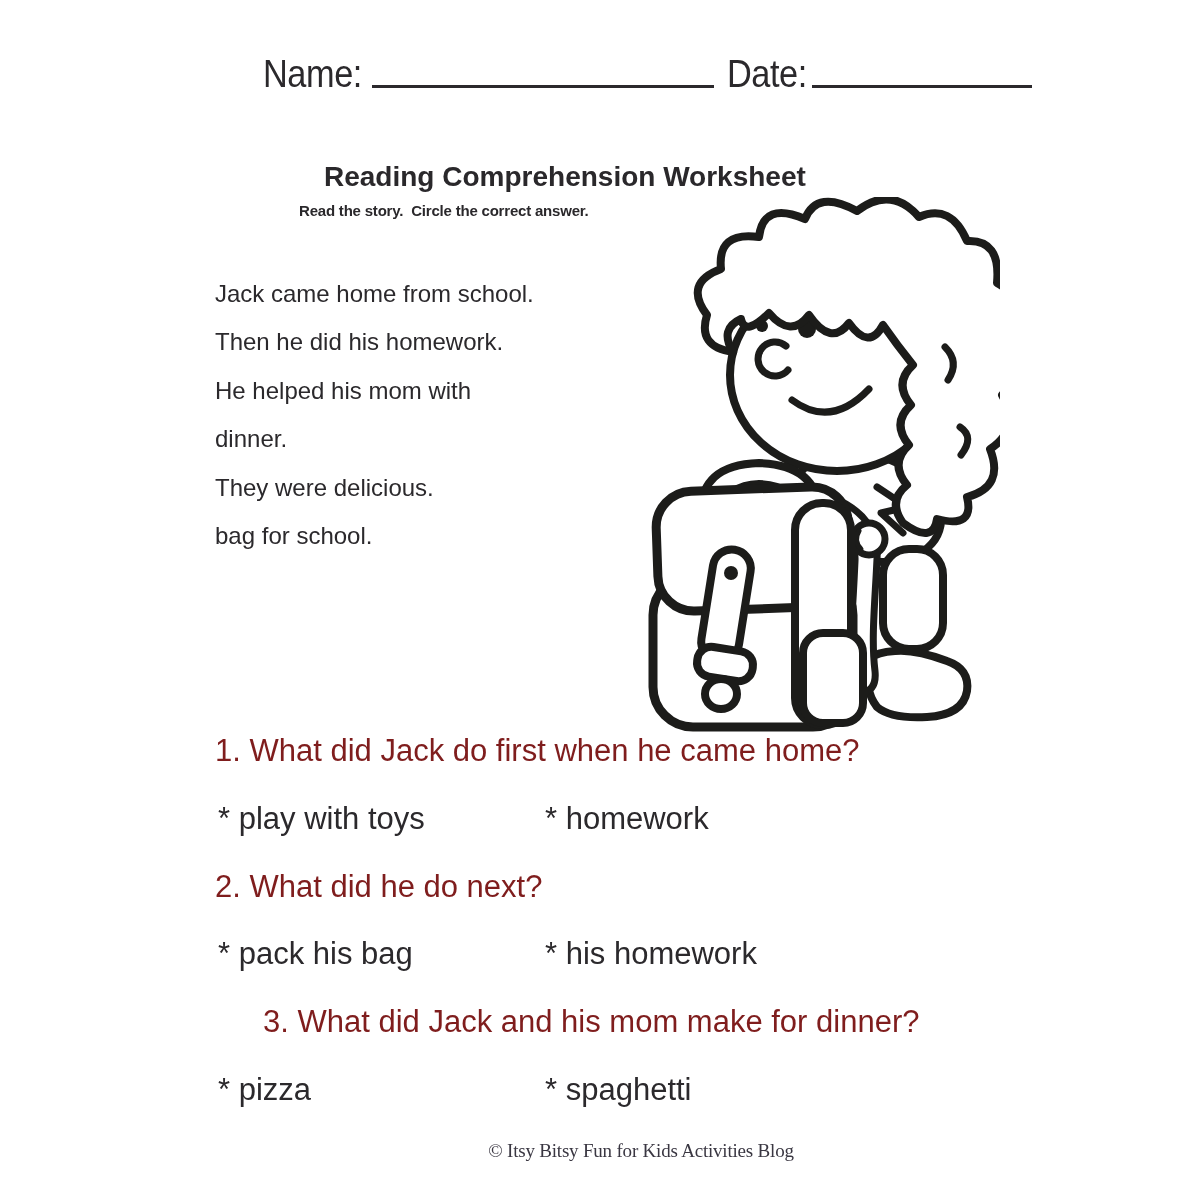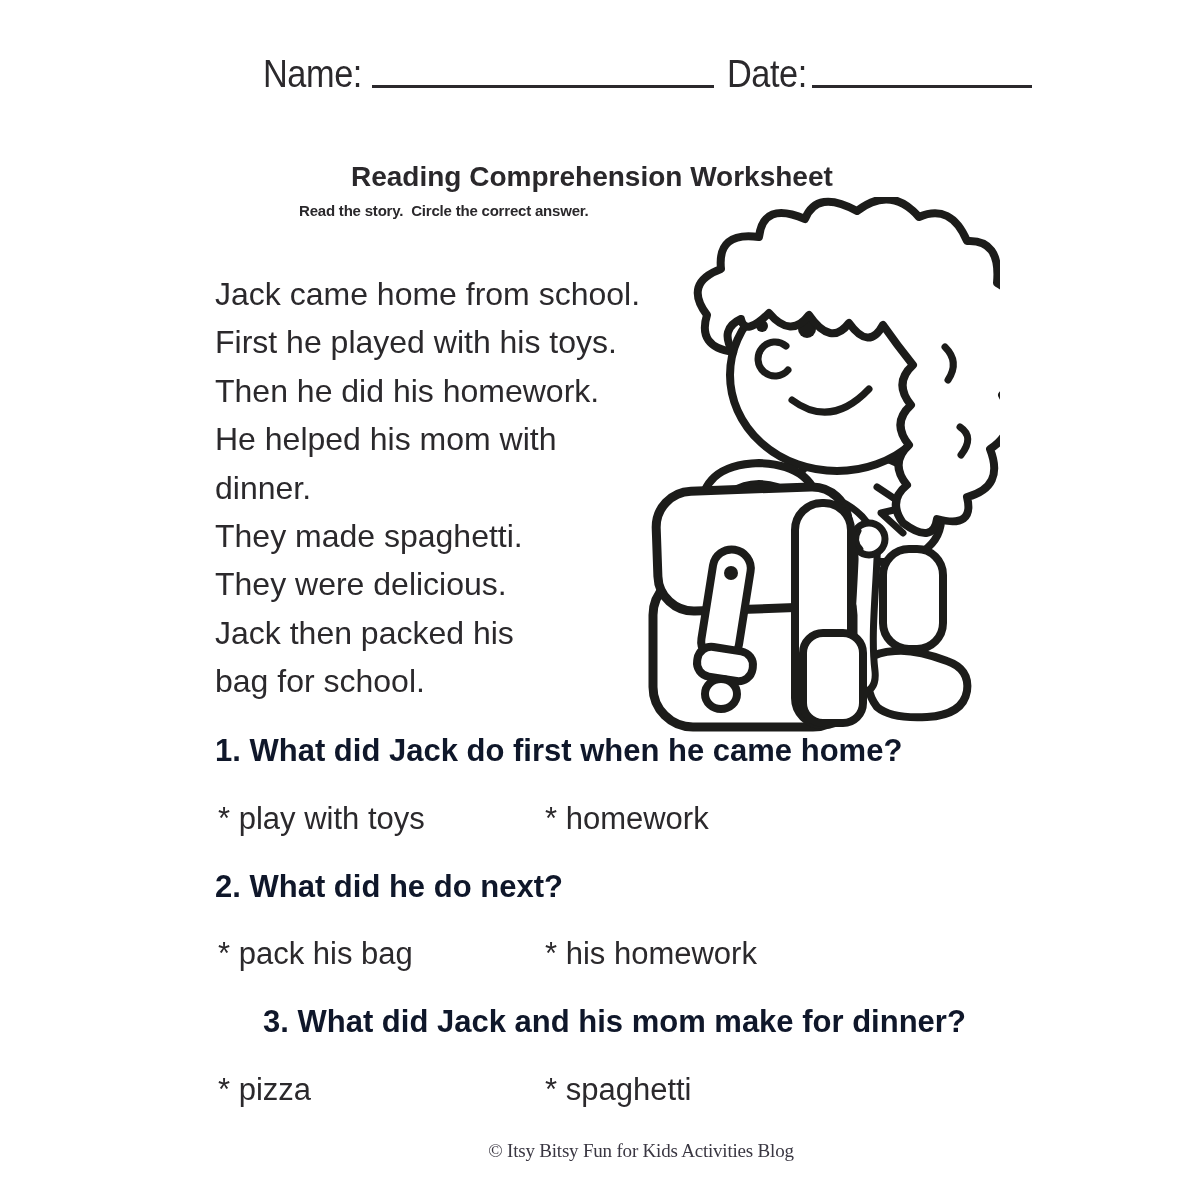--- a/index.html
+++ b/index.html
@@ -14,52 +14,49 @@
   .hdr-label{
     font-size:39px;font-weight:400;letter-spacing:-0.5px;
     transform:scaleX(0.88);transform-origin:left center;
     white-space:nowrap;color:#2b292c;
   }
   .blank-line{border-bottom:3.5px solid #2b292c;height:0;}
   
   .ws-title{font-size:28px;font-weight:700;white-space:nowrap;color:#2a282b;}
   .ws-sub{font-size:15px;font-weight:700;white-space:pre;color:#2a282b;letter-spacing:-0.2px;}
   
-  .story{font-size:32px;line-height:48.4px;font-weight:400;color:#2b292c;}
+  .story{font-size:24px;line-height:48.4px;font-weight:400;color:#2b292c;}
   .story div{white-space:nowrap;}
   
-  .q-label{font-size:31px;font-weight:700;white-space:nowrap;color:#0f172a;}
+  .q-label{font-size:31px;font-weight:400;white-space:nowrap;color:#7f1d1d;}
   .q-opt{font-size:31px;font-weight:400;white-space:nowrap;color:#2b292c;text-align:center;}
   
   .footer{
     font-family:Liberation Serif, serif;
     font-size:19px;font-weight:400;letter-spacing:-0.2px;
     color:#3a3742;text-align:center;white-space:nowrap;
   }
 </style>
 </head>
 <body>
 
 <div class="abs hdr-label" style="left:263px;top:52px;">Name:</div>
 <div class="abs blank-line" style="left:372px;top:85px;width:342px;"></div>
 <div class="abs hdr-label" style="left:727px;top:52px;">Date:</div>
 <div class="abs blank-line" style="left:812px;top:85px;width:220px;"></div>
 
-<div class="abs ws-title" style="left:351px;top:161px;">Reading Comprehension Worksheet</div>
+<div class="abs ws-title" style="left:324px;top:161px;">Reading Comprehension Worksheet</div>
 <div class="abs ws-sub" style="left:299px;top:202px;">Read the story.  Circle the correct answer.</div>
 
 <div class="abs story" style="left:215px;top:270px;">
   <div>Jack came home from school.</div>
-  <div>First he played with his toys.</div>
   <div>Then he did his homework.</div>
   <div>He helped his mom with</div>
   <div>dinner.</div>
-  <div>They made spaghetti.</div>
   <div>They were delicious.</div>
-  <div>Jack then packed his</div>
   <div>bag for school.</div>
 </div>
 
 <svg class="abs" style="left:645px;top:197px;" width="355" height="535" viewBox="0 0 355 535" xmlns="http://www.w3.org/2000/svg">
   <g stroke="#1c1c1a" stroke-linecap="round" stroke-linejoin="round" fill="none">
 
     <g>
       <ellipse cx="222" cy="310" rx="76" ry="52" transform="rotate(18 222 310)" fill="#ffffff" stroke-width="8"></ellipse>
       <path d="M 232 290 L 262 310 L 236 316 L 258 336" stroke-width="7"></path>
     </g>

